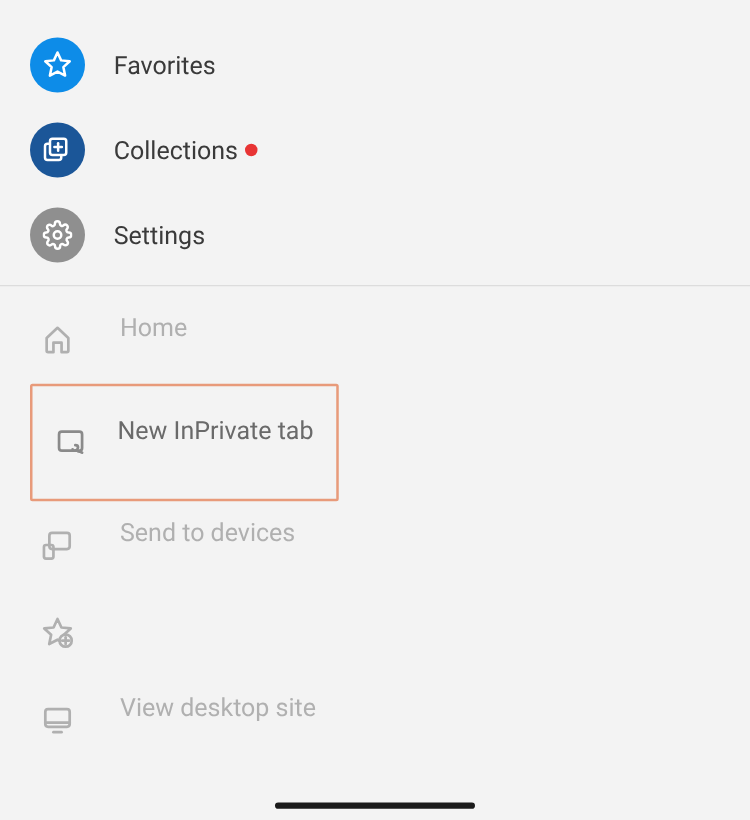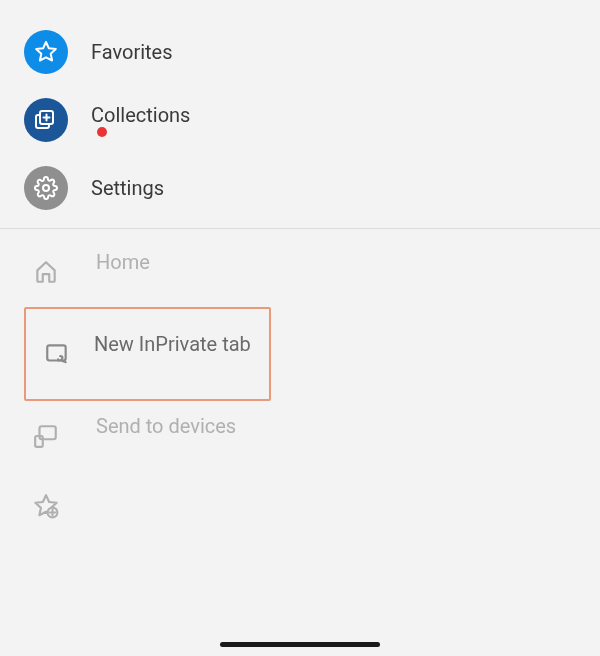--- a/index.html
+++ b/index.html
@@ -75,21 +75,21 @@
     }
     .notification-dot {
       width: 10px;
       height: 10px;
       background: #e83434;
       border-radius: 50%;
       margin-left: 6px;
     }
     .label-wrapper {
       display: flex;
-      flex-direction: column;
+      align-items: center;
     }
     .highlighted {
       border: 2.5px solid #e89a7a;
       border-radius: 2px;
       width: fit-content;
       margin-left: 24px;
       padding: 1px 0 1px 0;
     }
     .highlighted .menu-item-secondary {
       padding: 10px 6px 10px 0;
@@ -194,16 +194,26 @@
     <div class="icon-flat">
       <svg viewBox="0 0 24 24" fill="none" stroke="#b0b0b0" stroke-width="2" stroke-linecap="round" stroke-linejoin="round">
         <path d="M12 2l2.9 6.3 6.9.7-5.1 4.7 1.4 6.8L12 17.3 5.9 20.5l1.4-6.8L2.2 9l6.9-.7L12 2z"></path>
         <circle cx="18" cy="18" r="4.5" fill="#f3f3f3"></circle>
         <line x1="18" y1="15.5" x2="18" y2="20.5"></line>
         <line x1="15.5" y1="18" x2="20.5" y2="18"></line>
       </svg>
     </div>
   </div>
 
+  <div class="menu-item-secondary">
+    <div class="icon-flat">
+      <svg viewBox="0 0 24 24" fill="none" stroke="#b0b0b0" stroke-width="2" stroke-linecap="round" stroke-linejoin="round">
+        <rect x="3" y="4" width="18" height="13" rx="2"></rect>
+        <line x1="3" y1="14" x2="21" y2="14"></line>
+        <line x1="9" y1="21" x2="15" y2="21"></line>
+      </svg>
+    </div>
+    <span class="label-secondary">View desktop site</span>
+  </div>
 
 </div>
 
 <div class="home-indicator"></div>
 
 </body></html>

